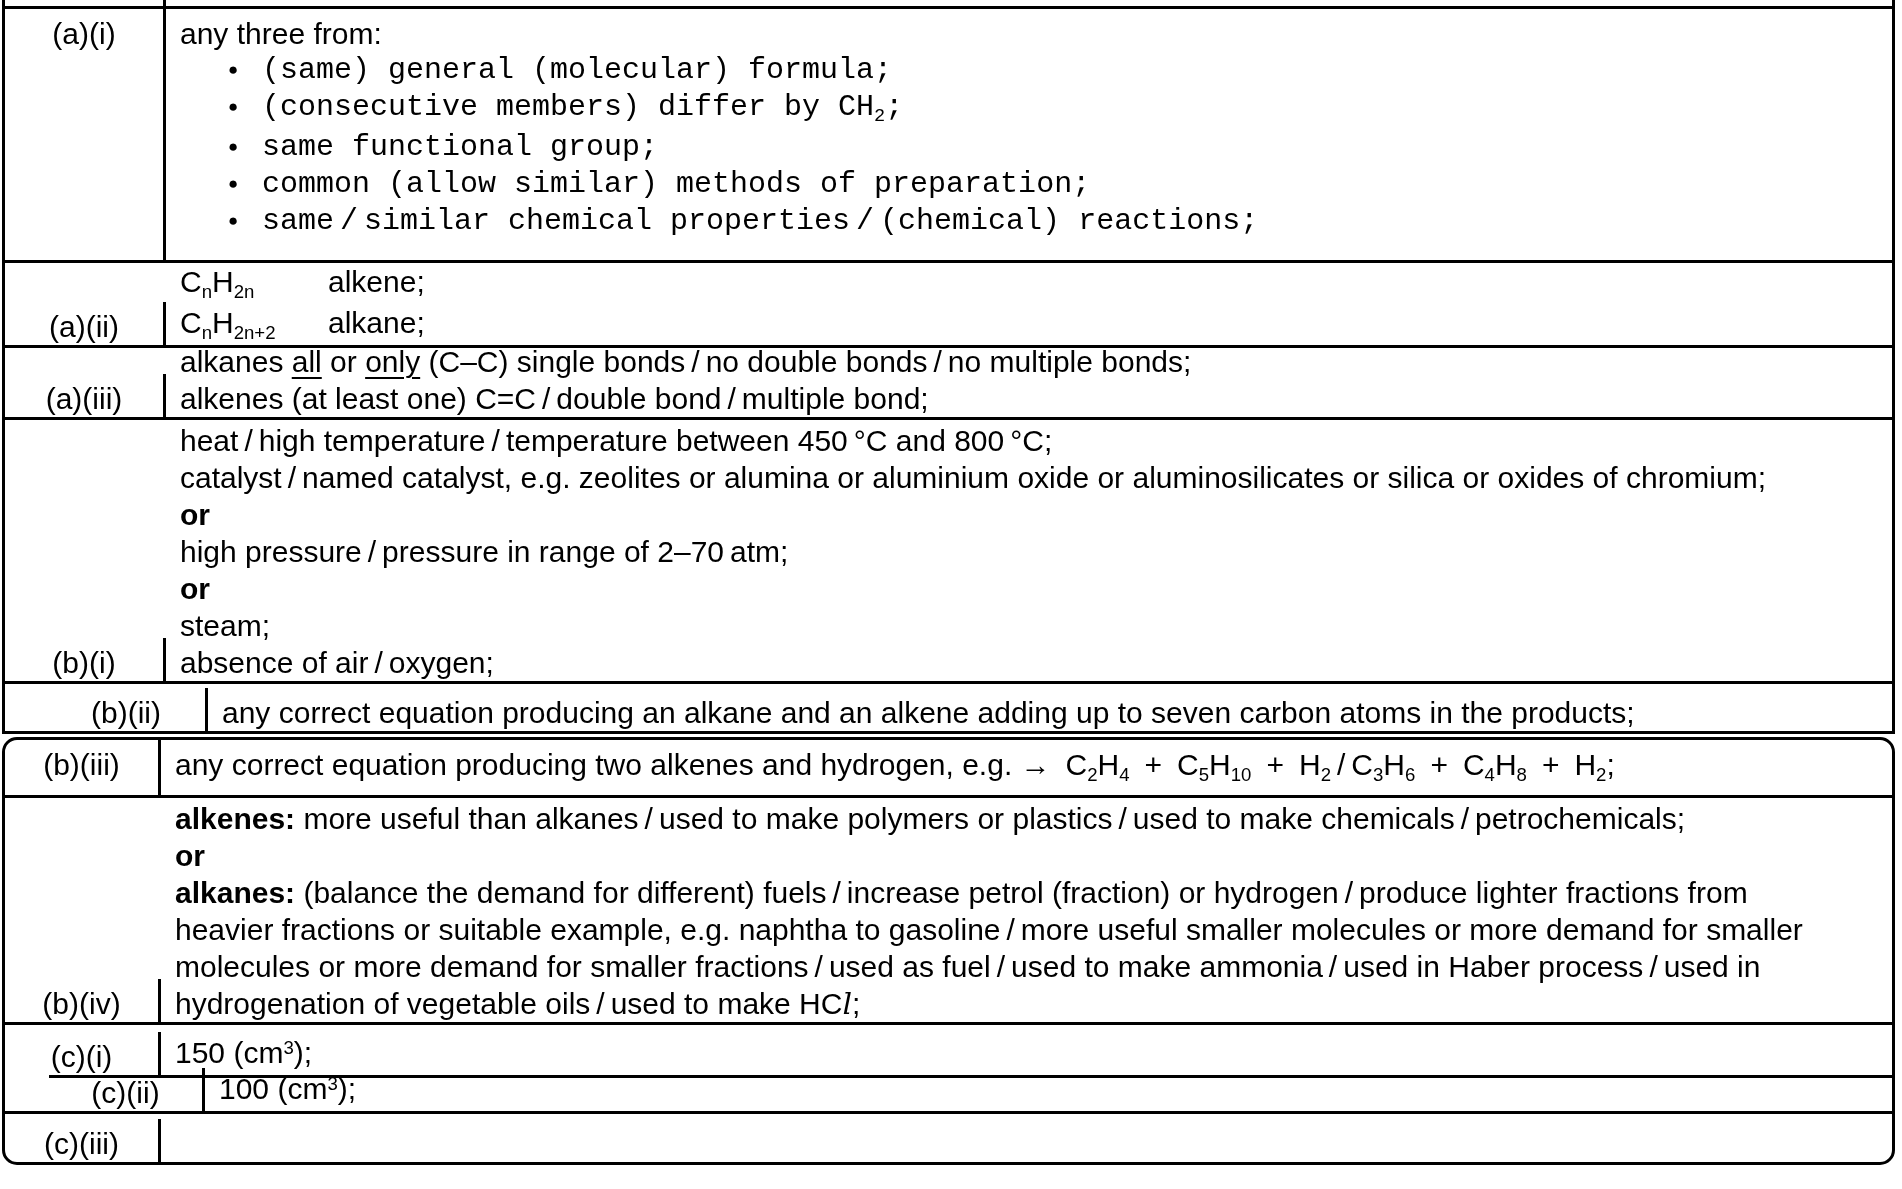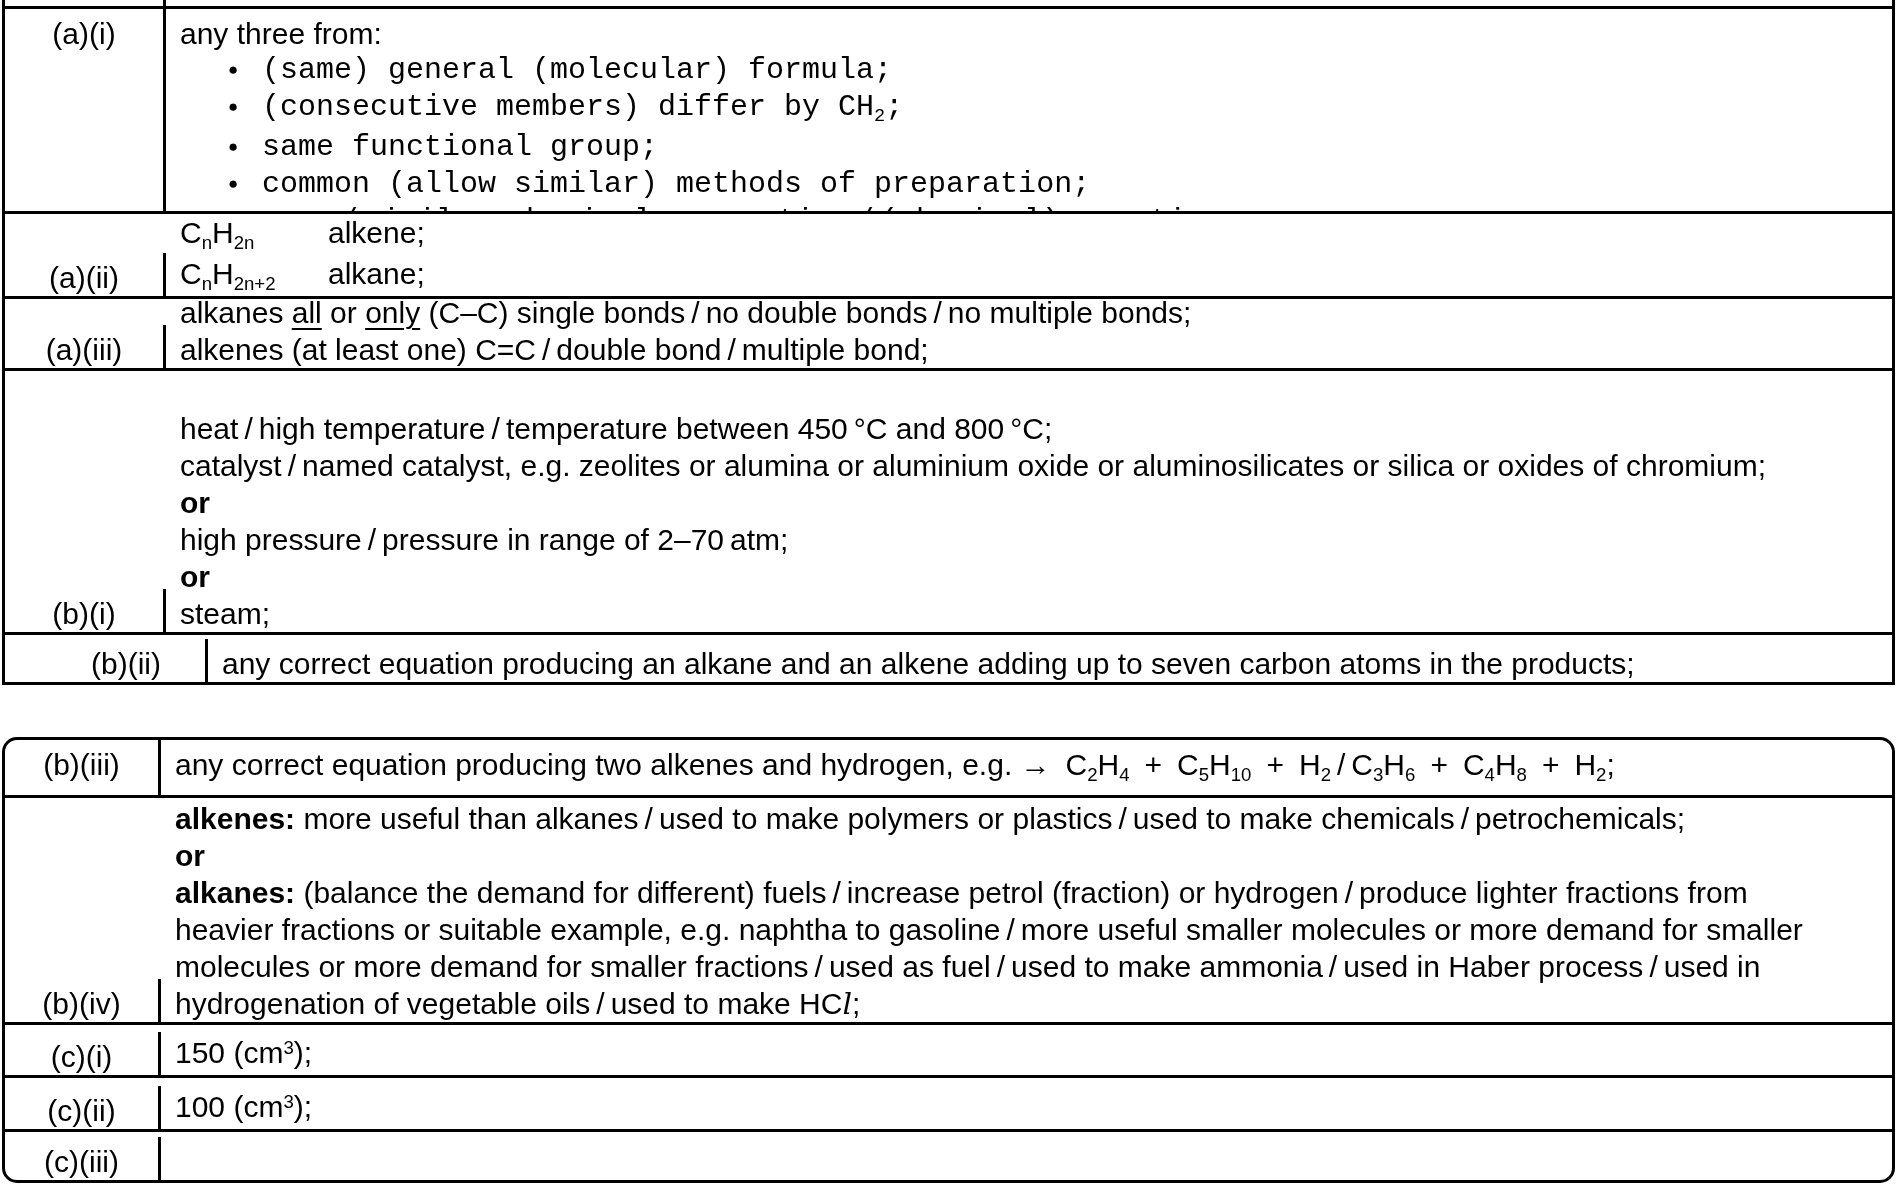--- a/index.html
+++ b/index.html
@@ -29,29 +29,29 @@
   .line{white-space:nowrap;}
   .bullet{position:relative;padding-left:82px;font-family:Liberation Mono, monospace;}
   .bullet::before{content:"\25CF";position:absolute;left:48px;font-size:17px;}
   .bold{font-weight:bold;}
   .under{text-decoration:underline;text-decoration-thickness:2px;text-underline-offset:5px;}
   .ital{font-style:italic;font-family:"DejaVu Serif",serif;}
   .sb{font-size:0.62em;position:relative;top:0.32em;letter-spacing:0;}
   .sp{font-size:0.62em;position:relative;top:-0.48em;}
   .box{display:inline-block;}
   
-  .row-a-i{height:202px;}
+  .row-a-i{height:251px;}
   .row-a-ii{height:85px;}
   .row-a-iii{height:72px;}
   .row-b-i{height:264px;}
   .row-b-ii{height:50px;padding-left:42px;}
   .row-b-iii{height:55px;}
   .row-b-iv{height:227px;}
   .row-c-i{height:53px;}
-  .row-c-ii{height:54px;}
+  .row-c-ii{height:36px;margin-left:44px;}
   .row-c-iii{height:51px;}
 </style>
 </head>
 <body>
 
 <div class="mstable" id="table-upper">
   <div class="cutrow">
     <div class="label-cell"></div>
     <div class="content-cell"></div>
   </div>
@@ -82,20 +82,21 @@
     </div>
     <div class="trow row-b-i">
       <div class="label-cell">(b)(i)</div>
       <div class="content-cell">
         <div class="line"><span>heat / high temperature / temperature between 450 °C and 800 °C;</span></div>
         <div class="line"><span>catalyst / named catalyst, e.g. zeolites or alumina or aluminium oxide or aluminosilicates or silica or oxides of chromium;</span></div>
         <div class="line"><span class="bold">or</span></div>
         <div class="line"><span>high pressure / pressure in range of 2–70 atm;</span></div>
         <div class="line"><span class="bold">or</span></div>
         <div class="line"><span>steam;</span></div>
+        <div class="line"><span>absence of air / oxygen;</span></div>
       </div>
     </div>
     <div class="trow row-b-ii">
       <div class="label-cell">(b)(ii)</div>
       <div class="content-cell">
         <div class="line"><span>any correct equation producing an alkane and an alkene adding up to seven carbon atoms in the products;</span></div>
       </div>
     </div>
   </div>
 

